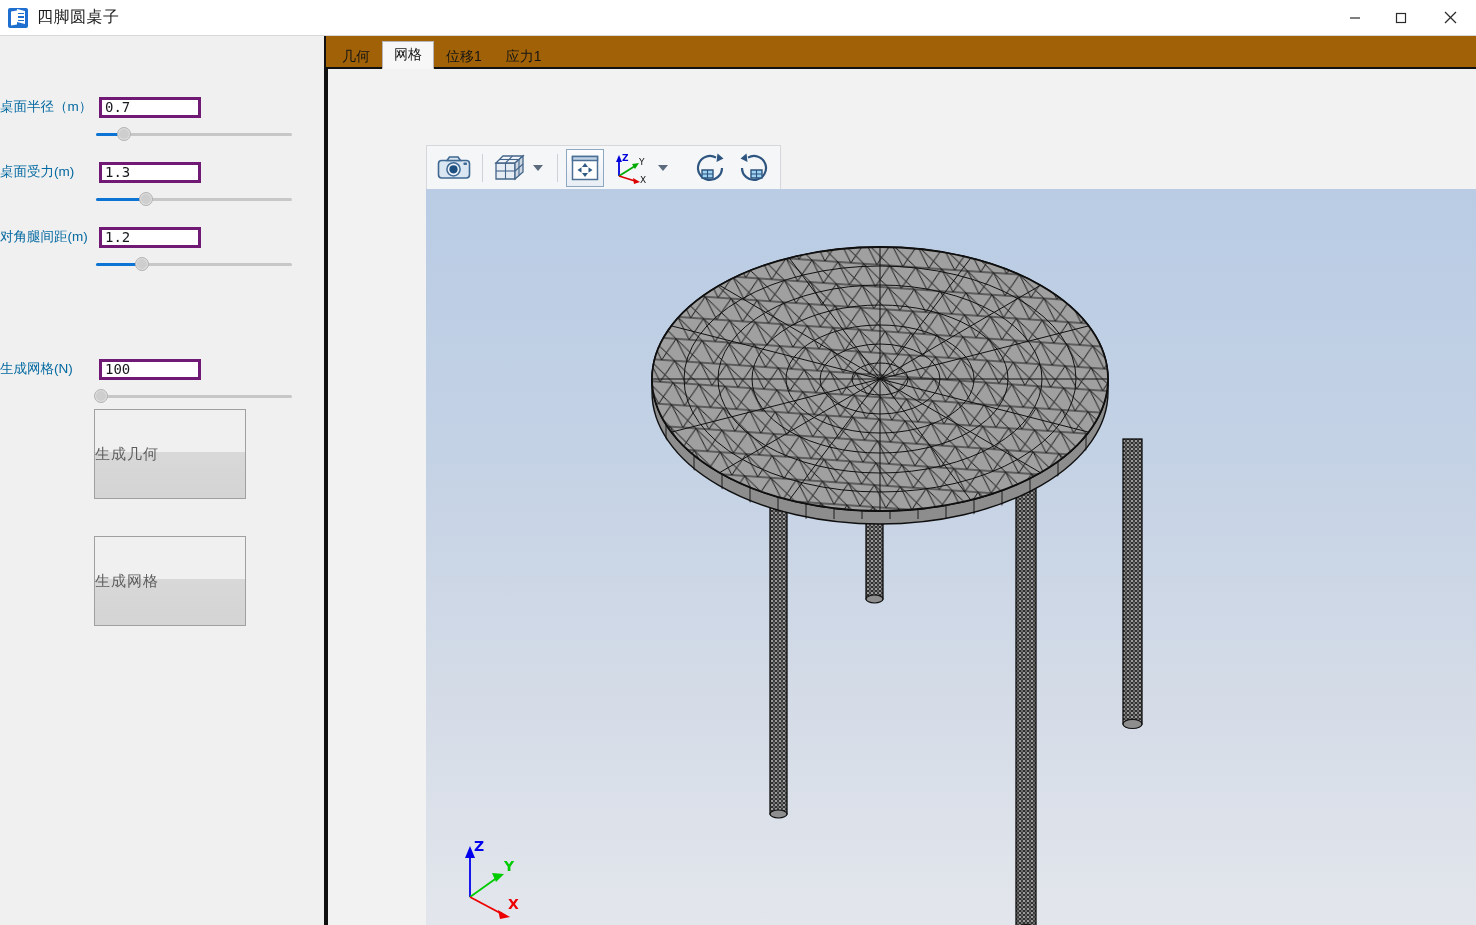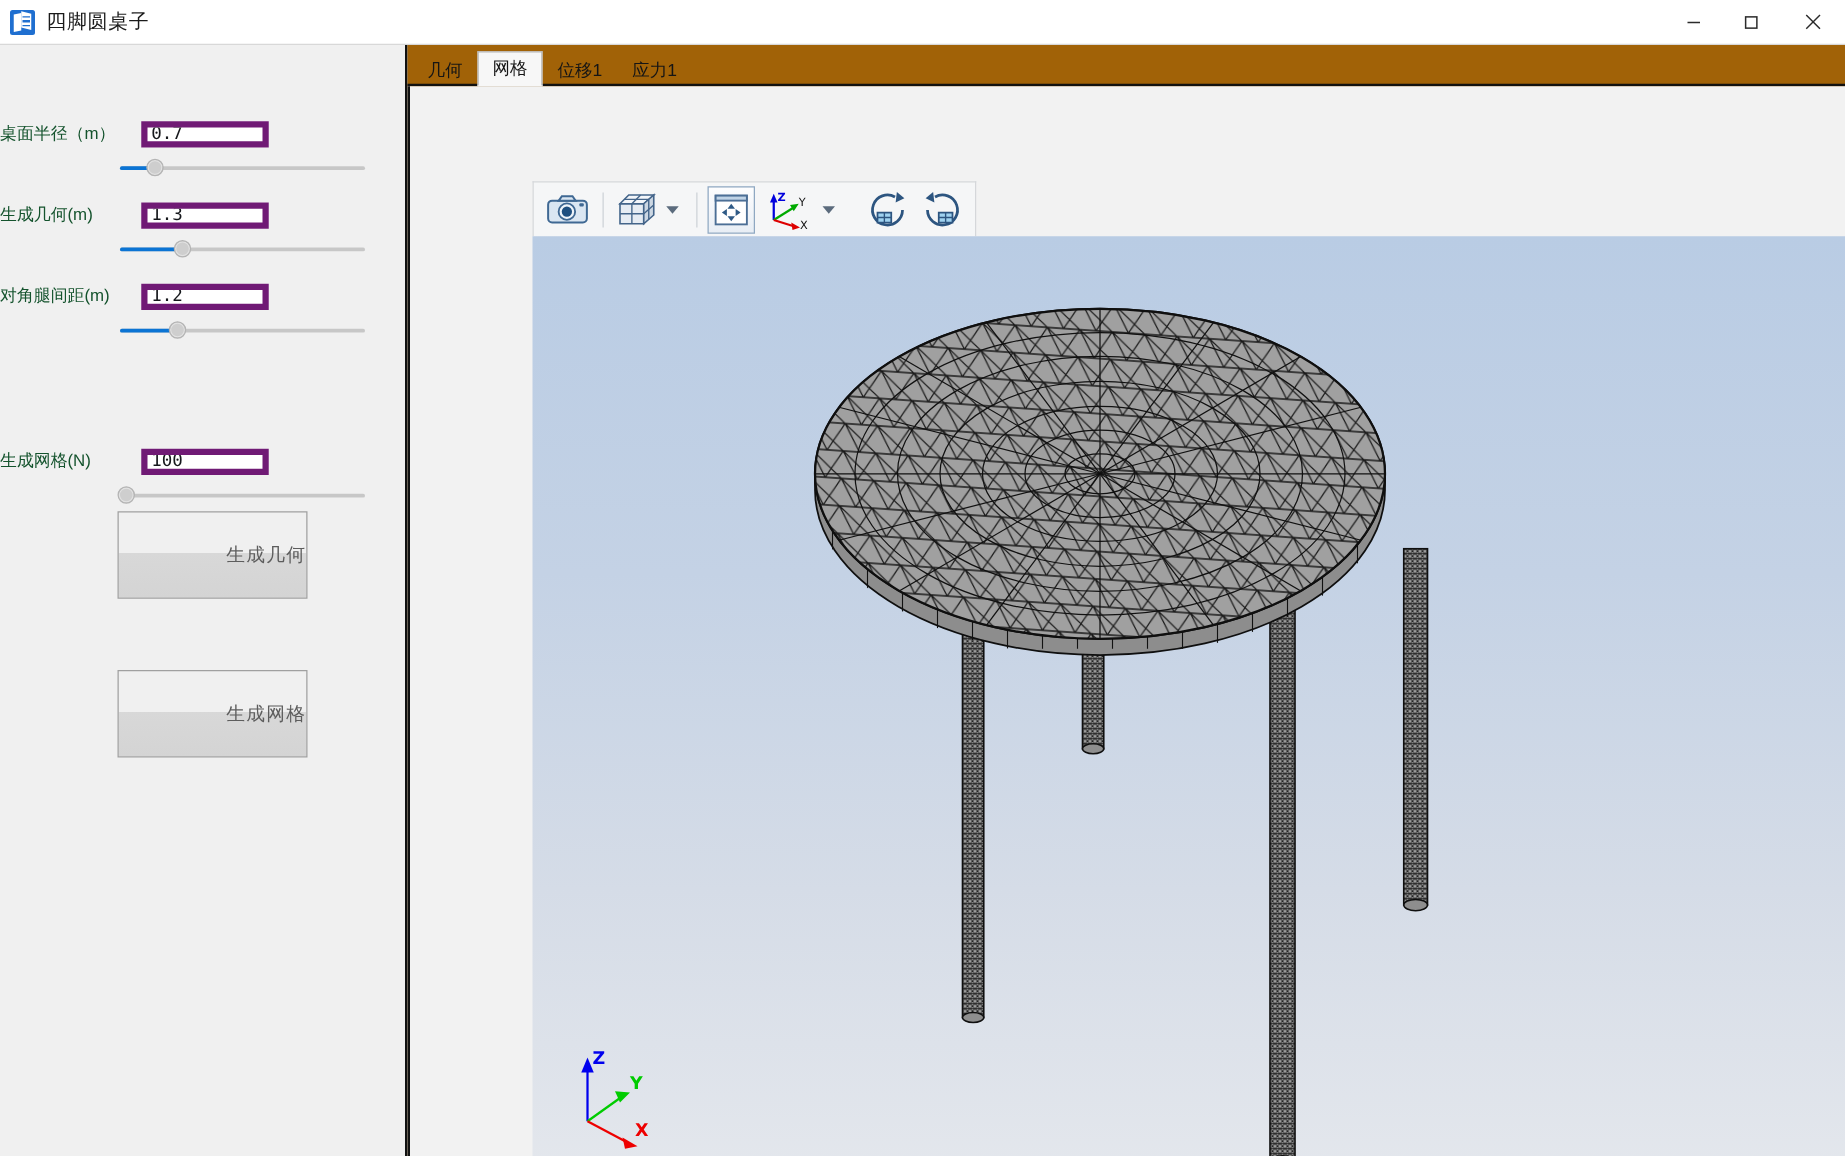--- a/index.html
+++ b/index.html
@@ -67,36 +67,36 @@
     width: 2px; height: 889px; background: #111111;
   }
 
   .param-group { position: absolute; left: 0; width: 324px; }
   .param-row {
     display: flex; align-items: center;
     height: 22px;
     padding-left: 94px;
   }
   .param-label {
-    font-size: 13.5px; color: #14532d;
+    font-size: 13.5px; color: #0369a1;
     width: 94px; margin-left: -94px;
     text-align: left;
     white-space: nowrap;
   }
   .param-input {
     width: 102px; height: 21px;
-    border: 5px solid #701a75;
+    border: 3px solid #701a75;
     background: #ffffff;
     font-family: "DejaVu Sans Mono", "Liberation Mono", monospace;
     font-size: 14px;
     color: #16181c;
     padding: 0 3px;
     line-height: 19px;
     outline: none;
-    margin-left: 19px;
+    margin-left: 5px;
   }
   .slider-wrap {
     position: relative; margin-top: 9px;
     margin-left: 96px; width: 196px; height: 14px;
   }
   .slider-track {
     position: absolute; left: 0; top: 6px;
     width: 196px; height: 3px;
     background: #c7c7c7; border-radius: 2px;
   }
@@ -106,26 +106,26 @@
   }
   .slider-thumb {
     position: absolute; top: 0px;
     width: 14px; height: 14px; border-radius: 50%;
     background: #cecece; border: 1px solid #b4b4b4;
     box-shadow: inset 0 0 0 1px #ffffff66;
   }
 
   .pbtn {
     position: absolute; left: 94px;
-    width: 152px; height: 70px;
+    width: 152px; height: 90px;
     border: 1px solid #a0a0a0;
     background: linear-gradient(180deg,#f0f0f0 0%,#f0f0f0 48%,#d8d8d8 48%,#d4d4d4 100%);
     color: #5d5d5d;
     font-size: 15px;
-    display: flex; align-items: center; justify-content: flex-end;
+    display: flex; align-items: center; justify-content: flex-start;
     letter-spacing: 1px;
   }
 
   
   #right-panel {
     position: absolute; left: 326px; top: 0;
     width: 1150px; height: 889px;
     background: #a16207;
   }
   #tabstrip {
@@ -243,21 +243,21 @@
       </div>
       <div class="slider-wrap">
         <div class="slider-track"></div>
         <div class="slider-fill" style="width:28px"></div>
         <div class="slider-thumb" style="left:21px"></div>
       </div>
     </div>
 
     <div class="param-group" style="top:125px">
       <div class="param-row">
-        <span class="param-label">生成几何(m)</span>
+        <span class="param-label">桌面受力(m)</span>
         <input class="param-input" value="1.3" style="">
       </div>
       <div class="slider-wrap">
         <div class="slider-track"></div>
         <div class="slider-fill" style="width:50px"></div>
         <div class="slider-thumb" style="left:43px"></div>
       </div>
     </div>
 
     <div class="param-group" style="top:190px">

